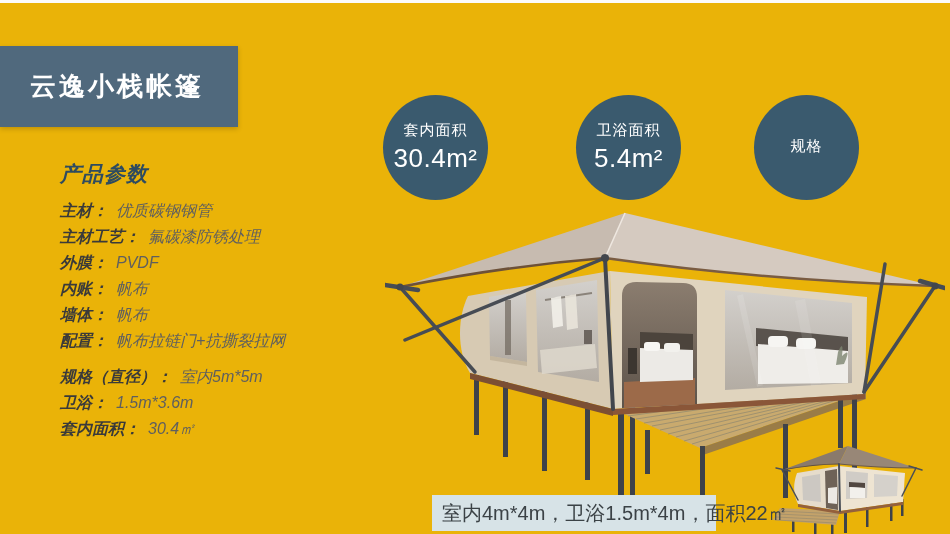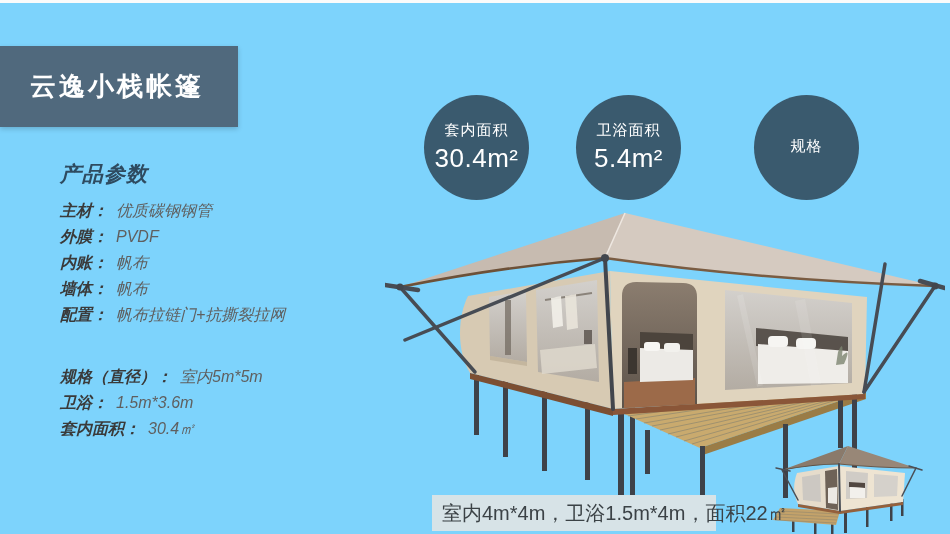--- a/index.html
+++ b/index.html
@@ -1,17 +1,17 @@
 <!DOCTYPE html>
 <html><head>
 <meta charset="utf-8">
 <style>
   html,body{margin:0;padding:0;}
   body{font-family:"Liberation Sans","DejaVu Sans",sans-serif;}
-  .stage{position:relative;width:950px;height:534px;background:#7dd3fc;overflow:hidden;}
+  .stage{position:relative;width:950px;height:534px;background:#eab308;overflow:hidden;}
   .topstrip{position:absolute;left:0;top:0;width:950px;height:3px;background:#fbfbfb;}
 
   
   .title-box{position:absolute;left:0;top:46px;width:238px;height:81px;background:#50697d;
              box-shadow:0 2px 5px rgba(0,0,0,.18);display:flex;align-items:center;}
   .title-box h1{margin:0 0 0 30px;color:#ffffff;font-size:26px;font-weight:bold;letter-spacing:3px;}
 
   
   .section{position:absolute;left:60px;width:330px;font-style:italic;}
   .section h2{margin:0 0 10px 0;font-size:21px;font-weight:bold;color:#2e4b60;letter-spacing:1px;}
@@ -20,21 +20,21 @@
   .prow{display:flex;font-size:16px;line-height:26px;white-space:nowrap;}
   .prow .lbl{font-weight:bold;color:#3a3a3a;}
   .prow .val{color:#5f5f5f;margin-left:8px;}
 
   
   .circle{position:absolute;top:95px;width:105px;height:105px;border-radius:50%;
           background:#3a5a6e;color:#ffffff;display:flex;flex-direction:column;
           align-items:center;justify-content:center;text-align:center;}
   .circle .clabel{font-size:15px;letter-spacing:1px;margin-bottom:3px;}
   .circle .cvalue{font-size:26px;font-weight:500;letter-spacing:0.5px;}
-  .c1{left:424px;} .c2{left:576px;align-items:center;} .c3{left:754px;}
+  .c1{left:383px;} .c2{left:576px;align-items:center;} .c3{left:754px;}
 
   
   .main-tent-svg{position:absolute;left:385px;top:190px;width:560px;height:344px;}
   .thumb-tent-svg{position:absolute;left:770px;top:424px;width:180px;height:110px;}
 
   
   .caption{position:absolute;left:432px;top:495px;width:284px;height:36px;background:#d7e3e7;
            display:flex;align-items:center;z-index:5;}
   .caption span{margin-left:10px;font-size:20px;color:#3b4246;white-space:nowrap;}
 </style>
@@ -46,20 +46,24 @@
 
   <div class="title-box">
     <h1>云逸小栈帐篷</h1>
   </div>
 
   <div class="section sec-product">
     <h2>产品参数</h2>
     <div class="prow">
       <span class="lbl">主材：</span>
       <span class="val">优质碳钢钢管</span>
+    </div>
+    <div class="prow">
+      <span class="lbl">主材工艺：</span>
+      <span class="val">氟碳漆防锈处理</span>
     </div>
     <div class="prow">
       <span class="lbl">外膜：</span>
       <span class="val">PVDF</span>
     </div>
     <div class="prow">
       <span class="lbl">内账：</span>
       <span class="val">帆布</span>
     </div>
     <div class="prow">

